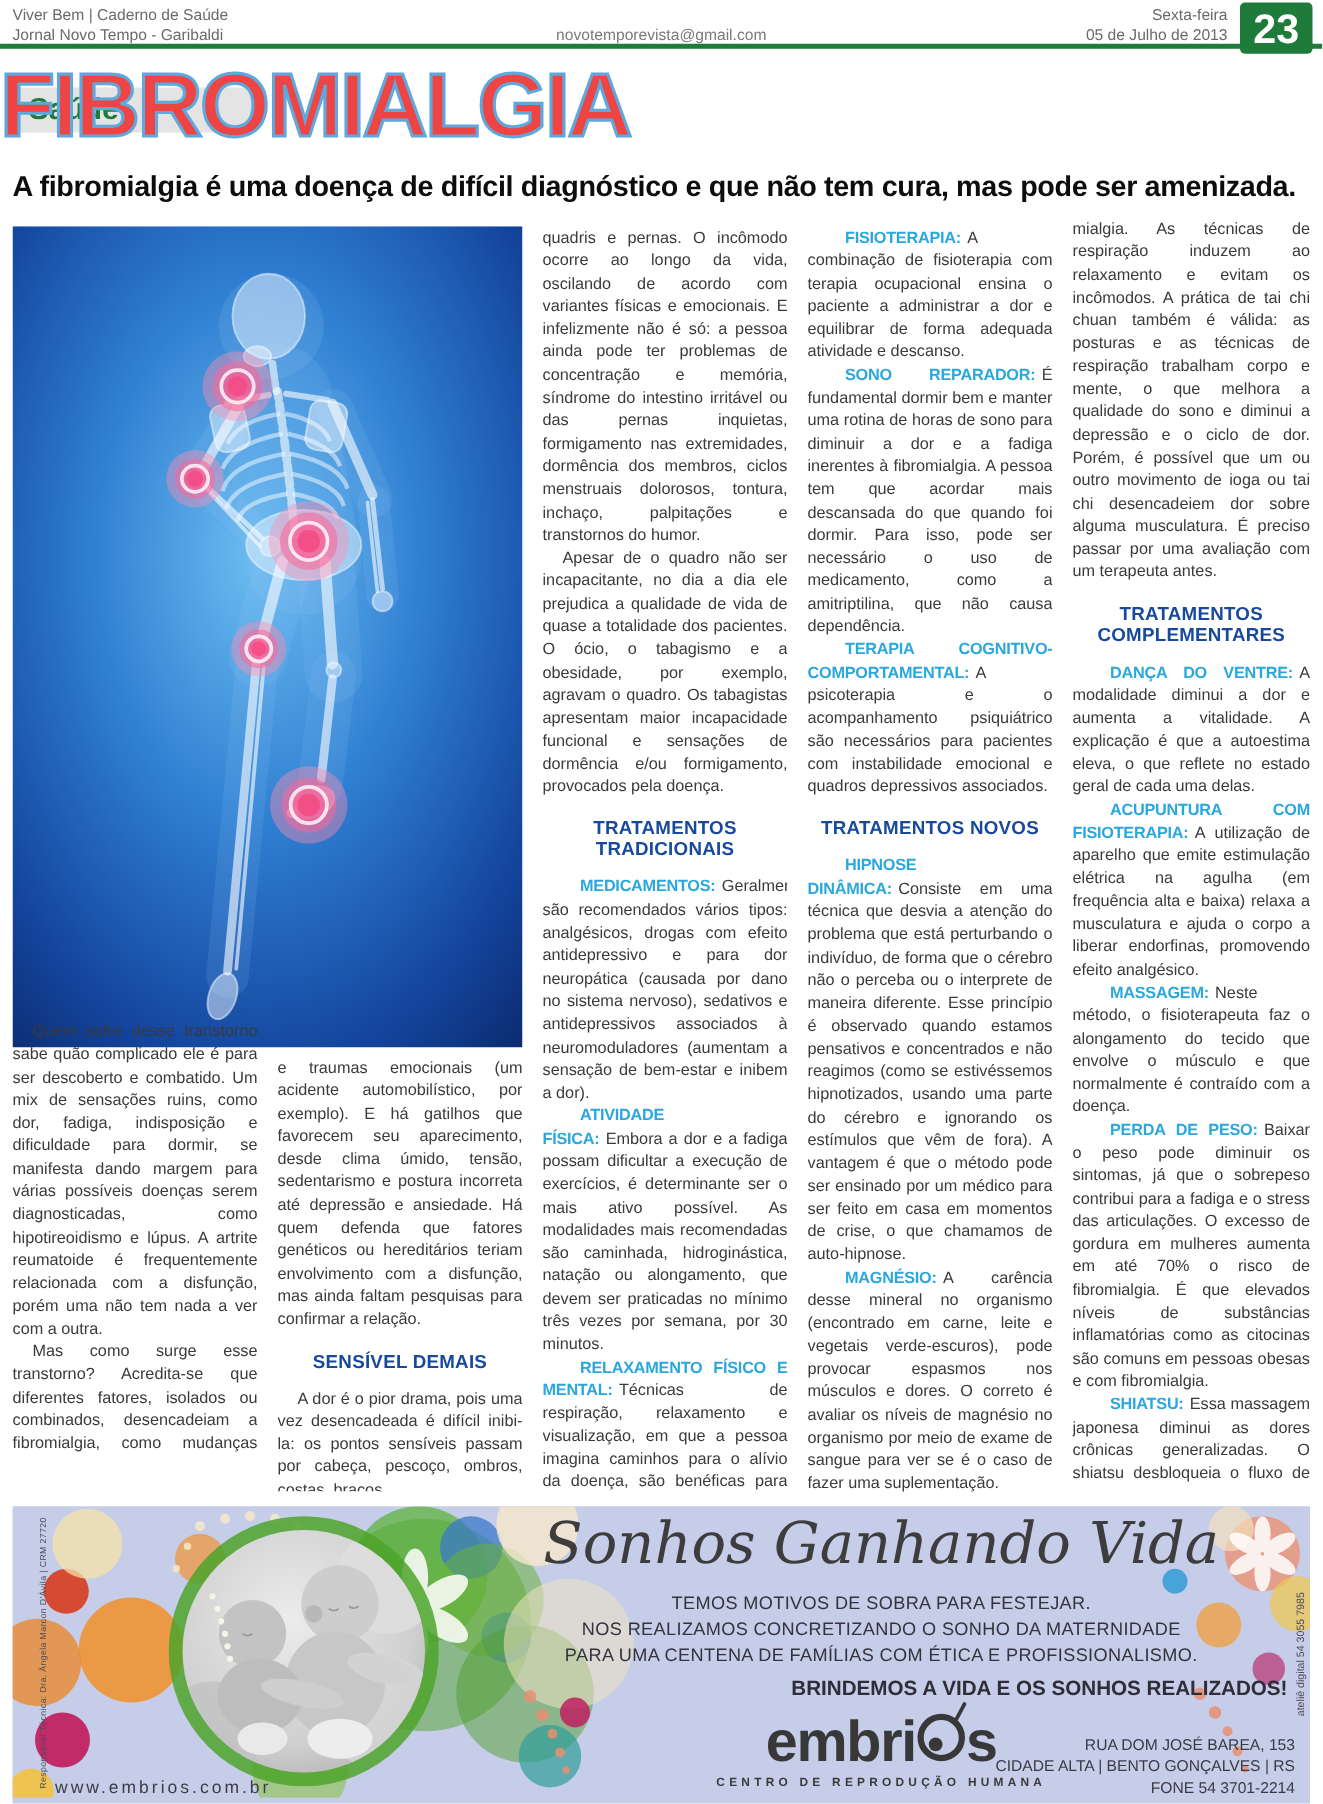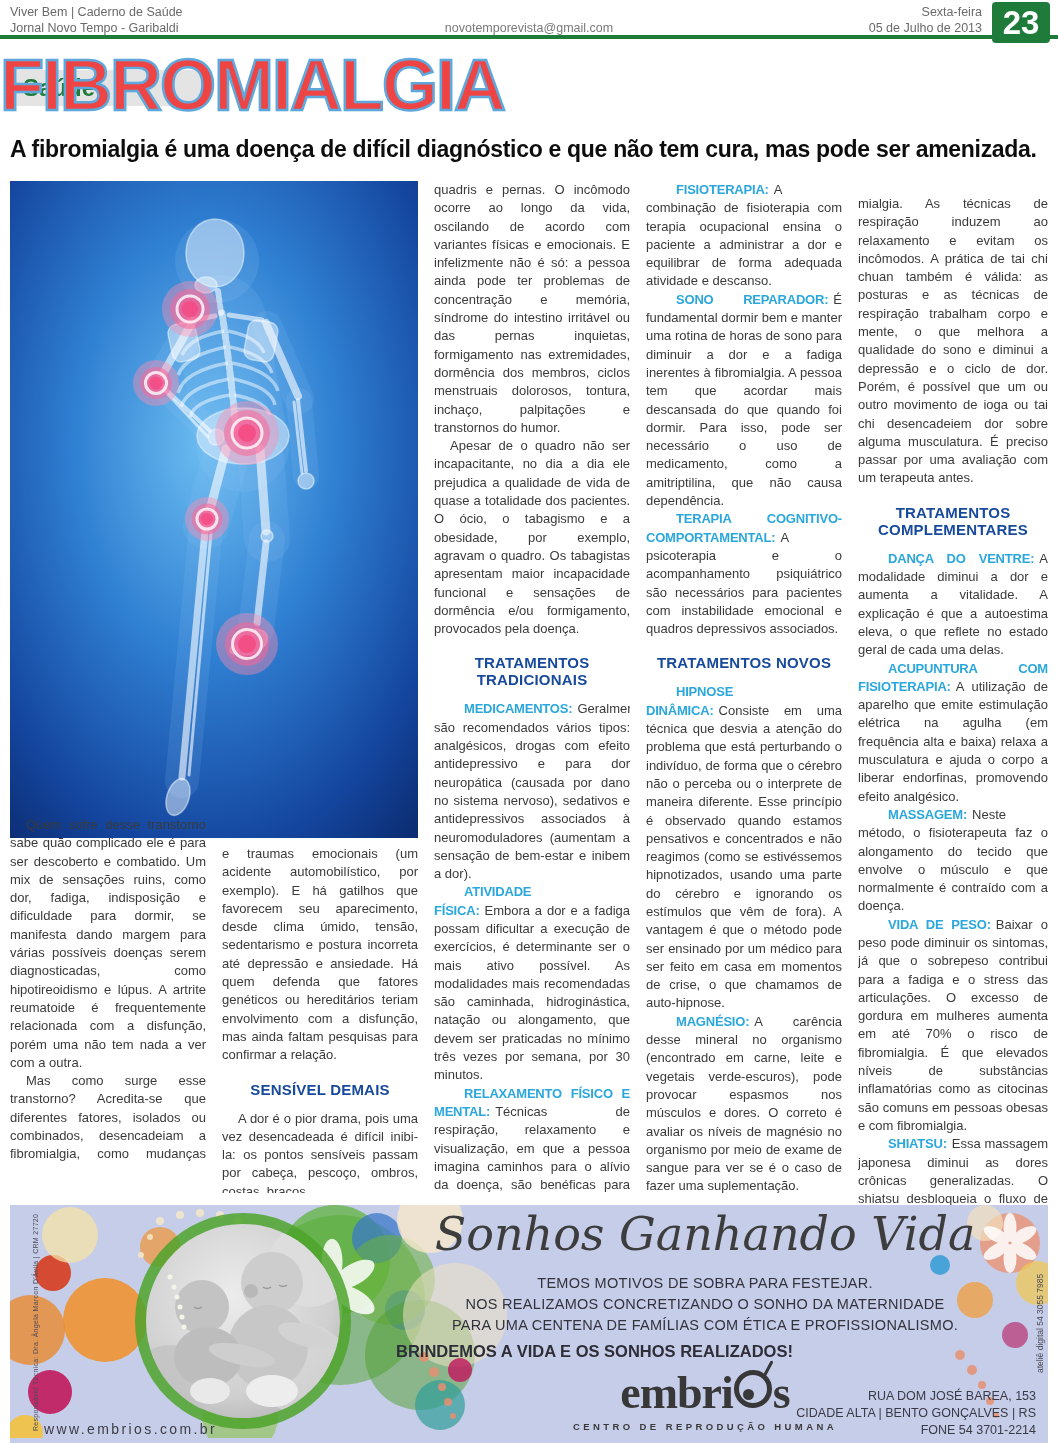--- a/index.html
+++ b/index.html
@@ -21,21 +21,21 @@
          color:#ef4444;letter-spacing:-2px;-webkit-text-stroke:2.5px #5fa8dc;}
   .subtitle{position:absolute;left:10px;right:10px;top:136px;font-size:23px;font-weight:bold;
             color:#0d0d0d;letter-spacing:-0.3px;}
 
   
   .col{position:absolute;overflow:hidden;}
   .c1{left:10px;top:816px;width:196px;height:348px;}
   .c2{left:222px;top:845px;width:196px;height:348px;}
   .c3{left:434px;top:181px;width:196px;height:1014px;}
   .c4{left:646px;top:181px;width:196px;height:1014px;}
-  .c5{left:858px;top:195px;width:190px;height:1014px;}
+  .c5{left:858px;top:174px;width:190px;height:1014px;}
   .body{margin:0;font-size:13px;line-height:18.3px;text-align:justify;color:#3a3a3a;
         hyphens:auto;-webkit-hyphens:auto;}
   .ind{text-indent:16px;}
   .sec{margin:16px 0 12px;text-align:center;font-size:15px;font-weight:bold;color:#17499c;letter-spacing:.2px;}
   .kw{color:#2aa7dd;font-weight:bold;margin-right:5px;letter-spacing:-.2px;padding-left:30px;}
 
   .figure{position:absolute;left:10px;top:181px;width:408px;height:657px;}
   .figure svg{display:block;}
   .bone{stroke:rgba(248,252,255,.62);fill:none;stroke-linecap:round;}
   .boneF{fill:rgba(233,244,253,.5);stroke:rgba(248,252,255,.5);stroke-width:1.5;}
@@ -45,24 +45,24 @@
   .pm-ring{fill:rgba(250,80,140,.45);stroke:rgba(255,255,255,.8);stroke-width:3;}
   .pm-core{fill:#f54a82;opacity:.85;}
 
   
   .ad{position:absolute;left:10px;top:1205px;width:1038px;height:281px;background:#c6cde9;overflow:hidden;}
   .ad-art{position:absolute;left:0;top:0;}
   .ad-headline{position:absolute;left:370px;width:650px;top:2px;text-align:center;
                font-family:"DejaVu Serif",serif;font-style:italic;font-size:46px;color:#3d3d3d;}
   .ad-lines{position:absolute;left:370px;width:650px;top:68px;text-align:center;
             font-size:14.5px;line-height:21px;color:#33333d;letter-spacing:.3px;}
-  .ad-toast{position:absolute;left:386px;width:650px;top:137px;text-align:left;
+  .ad-toast{position:absolute;left:370px;width:650px;top:137px;text-align:right;
             font-size:16.5px;font-weight:bold;color:#2e2e38;}
   .logo-row{position:absolute;left:520px;width:350px;top:164px;text-align:center;
-            font-size:46px;font-weight:bold;color:#383838;letter-spacing:-1px;line-height:48px;white-space:nowrap;font-family:Liberation Serif, serif;}
+            font-size:46px;font-weight:bold;color:#383838;letter-spacing:-1px;line-height:48px;white-space:nowrap;}
   .sperm-o{display:inline-block;position:relative;width:28px;height:28px;border:5px solid #383838;border-radius:50%;margin:0 1px;}
   .sperm-dot{position:absolute;left:4px;bottom:3px;width:11px;height:11px;background:#383838;border-radius:50%;}
   .sperm-tail{position:absolute;right:-3px;top:-15px;width:3px;height:16px;background:#383838;border-radius:2px;transform:rotate(28deg);}
   .logo-tagline{position:absolute;left:520px;width:350px;top:216px;text-align:center;
                 font-size:9.5px;letter-spacing:3.4px;color:#3a3a3a;font-weight:bold;}
   .ad-site{position:absolute;left:34px;top:216px;font-size:14px;letter-spacing:2.4px;color:#3c3c46;}
   .ad-addr{position:absolute;right:12px;top:183px;text-align:right;font-size:12.5px;line-height:17px;
            font-weight:normal;color:#3a3a46;}
   .vert{position:absolute;writing-mode:vertical-rl;transform:rotate(180deg);white-space:nowrap;color:#4c4c58;}
   .vert-left{left:22px;top:8px;height:218px;font-size:7px;letter-spacing:.3px;}
@@ -221,21 +221,21 @@
     <p class="body"><span class="kw">MAGNÉSIO:</span><span>A carência desse mineral no organismo (encontrado em carne, leite e vegetais verde-escuros), pode provocar espasmos nos músculos e dores. O correto é avaliar os níveis de magnésio no organismo por meio de exame de sangue para ver se é o caso de fazer uma suplementação.</span></p>
 
   </div>
 
   <div class="col c5">
     <p class="body">mialgia. As técnicas de respiração induzem ao relaxamento e evitam os incômodos. A prática de tai chi chuan também é válida: as posturas e as técnicas de respiração trabalham corpo e mente, o que melhora a qualidade do sono e diminui a depressão e o ciclo de dor. Porém, é possível que um ou outro movimento de ioga ou tai chi desencadeiem dor sobre alguma musculatura. É preciso passar por uma avaliação com um terapeuta antes.</p>
     <h3 class="sec">TRATAMENTOS COMPLEMENTARES</h3>
     <p class="body"><span class="kw">DANÇA DO VENTRE:</span><span>A modalidade diminui a dor e aumenta a vitalidade. A explicação é que a autoestima eleva, o que reflete no estado geral de cada uma delas.</span></p>
     <p class="body"><span class="kw">ACUPUNTURA COM FISIOTERAPIA:</span><span>A utilização de aparelho que emite estimulação elétrica na agulha (em frequência alta e baixa) relaxa a musculatura e ajuda o corpo a liberar endorfinas, promovendo efeito analgésico.</span></p>
     <p class="body"><span class="kw">MASSAGEM:</span><span>Neste método, o fisioterapeuta faz o alongamento do tecido que envolve o músculo e que normalmente é contraído com a doença.</span></p>
-    <p class="body"><span class="kw">VIDA DE PESO:</span><span>Baixar o peso pode diminuir os sintomas, já que o sobrepeso contribui para a fadiga e o stress das articulações. O excesso de gordura em mulheres aumenta em até 70% o risco de fibromialgia. É que elevados níveis de substâncias inflamatórias como as citocinas são comuns em pessoas obesas e com fibromialgia.</span></p>
+    <p class="body"><span class="kw">PERDA DE PESO:</span><span>Baixar o peso pode diminuir os sintomas, já que o sobrepeso contribui para a fadiga e o stress das articulações. O excesso de gordura em mulheres aumenta em até 70% o risco de fibromialgia. É que elevados níveis de substâncias inflamatórias como as citocinas são comuns em pessoas obesas e com fibromialgia.</span></p>
     <p class="body"><span class="kw">SHIATSU:</span><span>Essa massagem japonesa diminui as dores crônicas generalizadas. O shiatsu desbloqueia o fluxo de energia vital, cujo acúmulo em áreas do corpo provoca dor. Isso melhora a circulação sanguínea, reduz a tensão muscular e libera analgésicos naturais.</span></p>
   </div>
 
   <div class="ad">
     <svg class="ad-art" width="1038" height="233" viewBox="0 0 1038 233" xmlns="http://www.w3.org/2000/svg">
       <defs>
         <radialGradient id="phG" cx="45%" cy="38%" r="75%">
           <stop offset="0" stop-color="#ececec"></stop>
             <stop offset="0.65" stop-color="#cfcfcf"></stop>
             <stop offset="1" stop-color="#a6a6a6"></stop>

